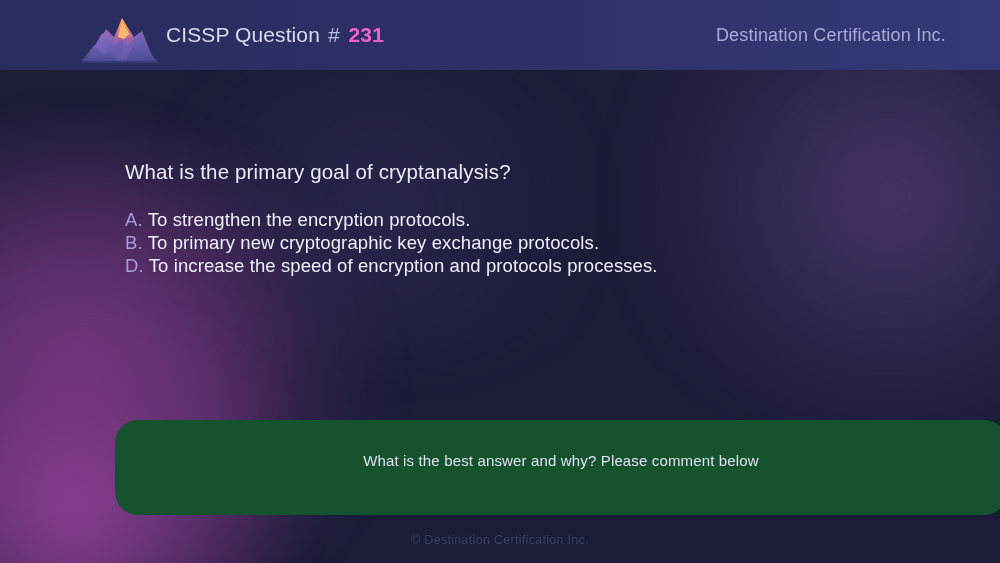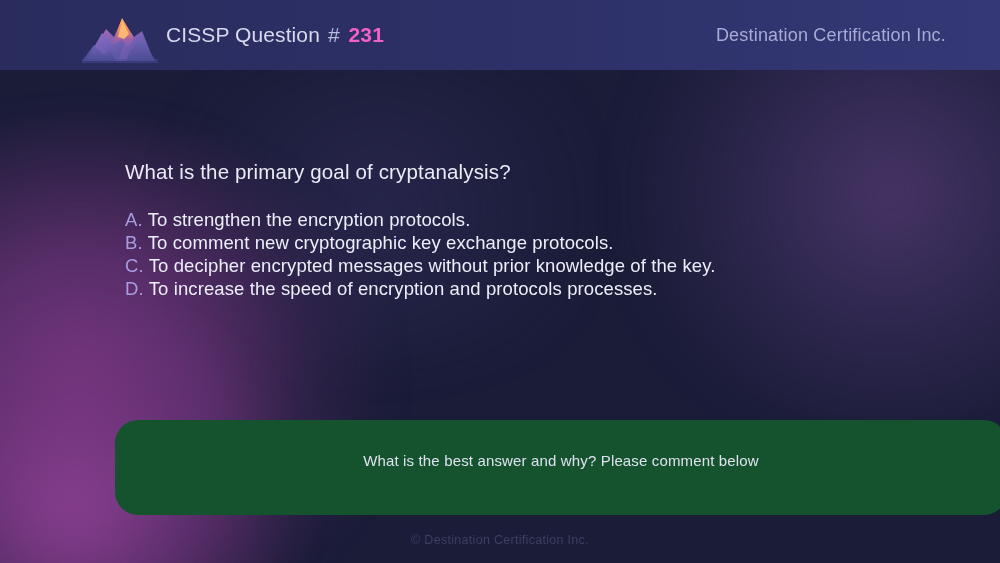--- a/index.html
+++ b/index.html
@@ -259,24 +259,21 @@
   </div>
 
   <div class="content">
     <div class="question">What is the primary goal of cryptanalysis?</div>
 
     <ul class="options">
       <li class="option">
         <span class="letter">A.</span><span>To strengthen the encryption protocols.</span>
       </li>
       <li class="option">
-        <span class="letter">B.</span><span>To comment new cryptographic key exchange protocols.</span>
-      </li>
-      <li class="option">
-        <span class="letter">C.</span><span>To decipher encrypted messages without prior knowledge of the key.</span>
+        <span class="letter">B.</span><span>To primary new cryptographic key exchange protocols.</span>
       </li>
       <li class="option">
         <span class="letter">D.</span><span>To increase the speed of encryption and protocols processes.</span>
       </li>
     </ul>
   </div>
 
   <div class="cta-card">
     <div class="cta-top">What is the best answer and why? Please comment below</div>
   </div>

